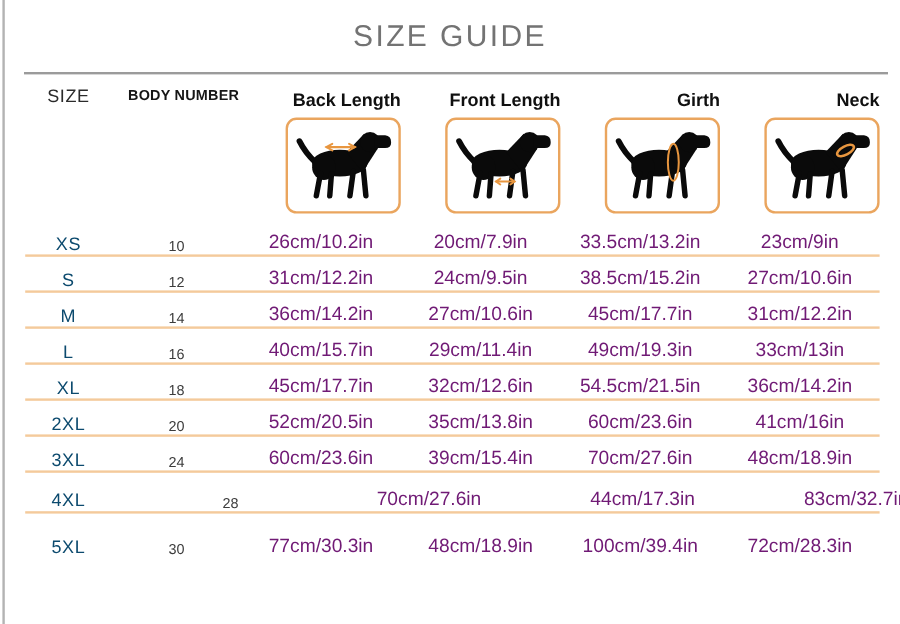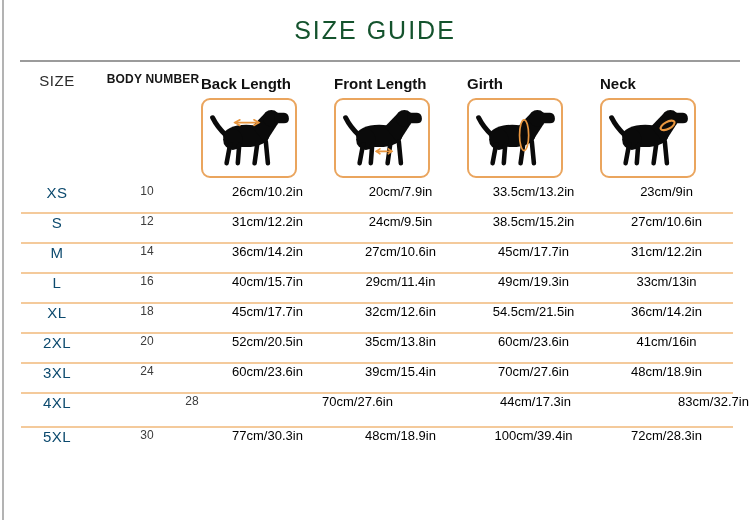--- a/index.html
+++ b/index.html
@@ -4,47 +4,47 @@
 <style>
   * { margin:0; padding:0; box-sizing:border-box; }
   html,body { background:#ffffff; }
   .page {
     position:relative; width:750px; height:520px; background:#ffffff;
     font-family:"Liberation Sans", sans-serif; overflow:hidden;
   }
   .left-edge { position:absolute; left:2px; top:0; bottom:0; width:2px; background:#b3b3b3; }
   .title {
     position:absolute; top:16px; left:0; width:100%; text-align:center;
-    font-size:25px; font-weight:300; letter-spacing:2px; color:#14532d;
+    font-size:25px; font-weight:300; letter-spacing:2px; color:#737373;
   }
   .title-rule { position:absolute; top:60px; left:20px; width:720px; height:2px; background:#9b9b9b; }
 
   .table { position:absolute; left:21px; top:72px; width:712px; }
   .grid-row { display:grid; grid-template-columns:72px 108px 133px 133px 133px 133px; }
   .header-row { height:112px; }
-  .cell { display:flex; align-items:flex-start; justify-content:center; text-align:center; }
+  .cell { display:flex; align-items:flex-end; justify-content:center; text-align:center; }
 
   .measure-head { flex-direction:column; justify-content:flex-start; }
   .col-title { font-size:15px; font-weight:bold; color:#101010; line-height:20px; margin-top:2px; }
   .dog-box {
     margin-top:4px; width:96px; height:80px; background:#ffffff;
     border:2px solid #eaa55e; border-radius:9px;
     display:flex; align-items:center; justify-content:center;
   }
   .corner-cell { align-items:flex-start; padding-bottom:18px; }
   .size-label { font-size:15px; color:#2b2b2b; letter-spacing:0.5px; }
   .body-label { font-size:12px; font-weight:bold; color:#161616; letter-spacing:0.2px;padding-left:12px; }
 
   .data-row { height:30px; border-bottom:2px solid #f4ca9b; }
   .data-row.tall { height:34px;gap:45px; }
   .data-row.taller { height:37px; }
   .data-row.last { border-bottom:none; }
   .size-val { font-size:15px; color:#0c4a6e; letter-spacing:0.5px; }
   .num-val { font-size:12px; color:#3c3c3c; }
-  .m-val { font-size:13px; color:#000000; }
+  .m-val { font-size:16px; color:#701a75; }
 
   .hidden-defs { position:absolute; width:0; height:0; }
 </style>
 </head>
 <body>
 
 <svg class="hidden-defs" aria-hidden="true">
   <defs>
     <g id="dog-silhouette" fill="#0a0a0a">
       <path d="M27,41 Q15,30 8,16" stroke="#0a0a0a" stroke-width="7" fill="none" stroke-linecap="round"></path>

